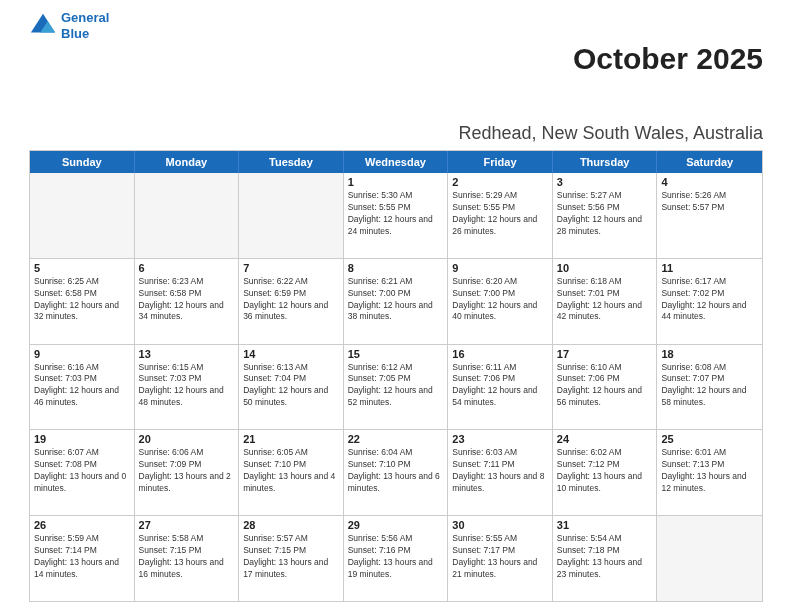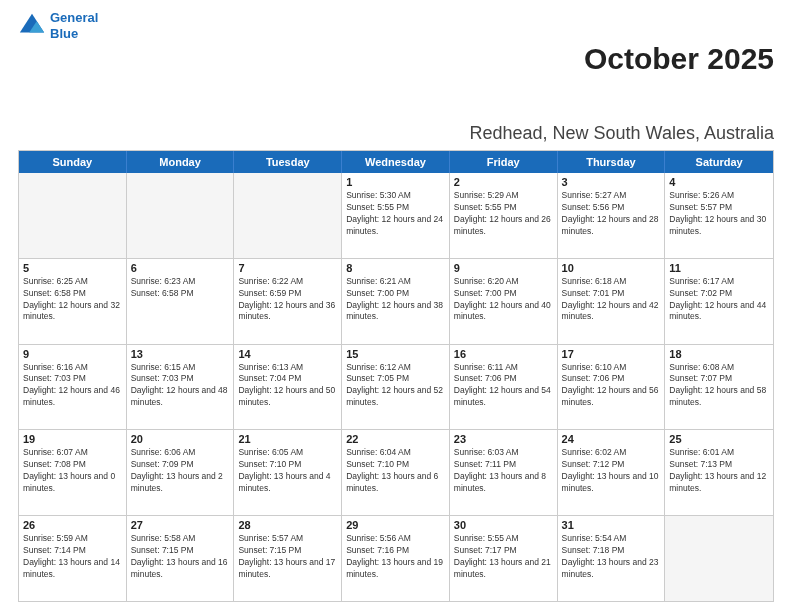--- a/index.html
+++ b/index.html
@@ -6,21 +6,21 @@
     body {
       font-family: Arial, sans-serif;
       background: #fff;
       width: 792px;
       height: 612px;
       overflow: hidden;
     }
     .page {
       width: 792px;
       height: 612px;
-      padding: 10px 18px;
+      padding: 10px 29px;
       display: flex;
       flex-direction: column;
     }
     .header {
       display: flex;
       align-items: flex-start;
       justify-content: space-between;
       margin-bottom: 6px;
     }
     .logo {
@@ -162,34 +162,34 @@
           <div class="cal-cell">
             <div class="day-num">3</div>
         <div class="cell-line">Sunrise: 5:27 AM</div>
         <div class="cell-line">Sunset: 5:56 PM</div>
         <div class="cell-line">Daylight: 12 hours and 28 minutes.</div>
           </div>
           <div class="cal-cell">
             <div class="day-num">4</div>
         <div class="cell-line">Sunrise: 5:26 AM</div>
         <div class="cell-line">Sunset: 5:57 PM</div>
-        <div class="cell-line">Daylight: 12 hours and 30 minutes.</div>
           </div>
         </div>
         <div class="cal-row">
           <div class="cal-cell">
             <div class="day-num">5</div>
         <div class="cell-line">Sunrise: 6:25 AM</div>
         <div class="cell-line">Sunset: 6:58 PM</div>
         <div class="cell-line">Daylight: 12 hours and 32 minutes.</div>
           </div>
           <div class="cal-cell">
             <div class="day-num">6</div>
         <div class="cell-line">Sunrise: 6:23 AM</div>
         <div class="cell-line">Sunset: 6:58 PM</div>
+        <div class="cell-line">Daylight: 12 hours and 34 minutes.</div>
           </div>
           <div class="cal-cell">
             <div class="day-num">7</div>
         <div class="cell-line">Sunrise: 6:22 AM</div>
         <div class="cell-line">Sunset: 6:59 PM</div>
         <div class="cell-line">Daylight: 12 hours and 36 minutes.</div>
           </div>
           <div class="cal-cell">
             <div class="day-num">8</div>
         <div class="cell-line">Sunrise: 6:21 AM</div>

